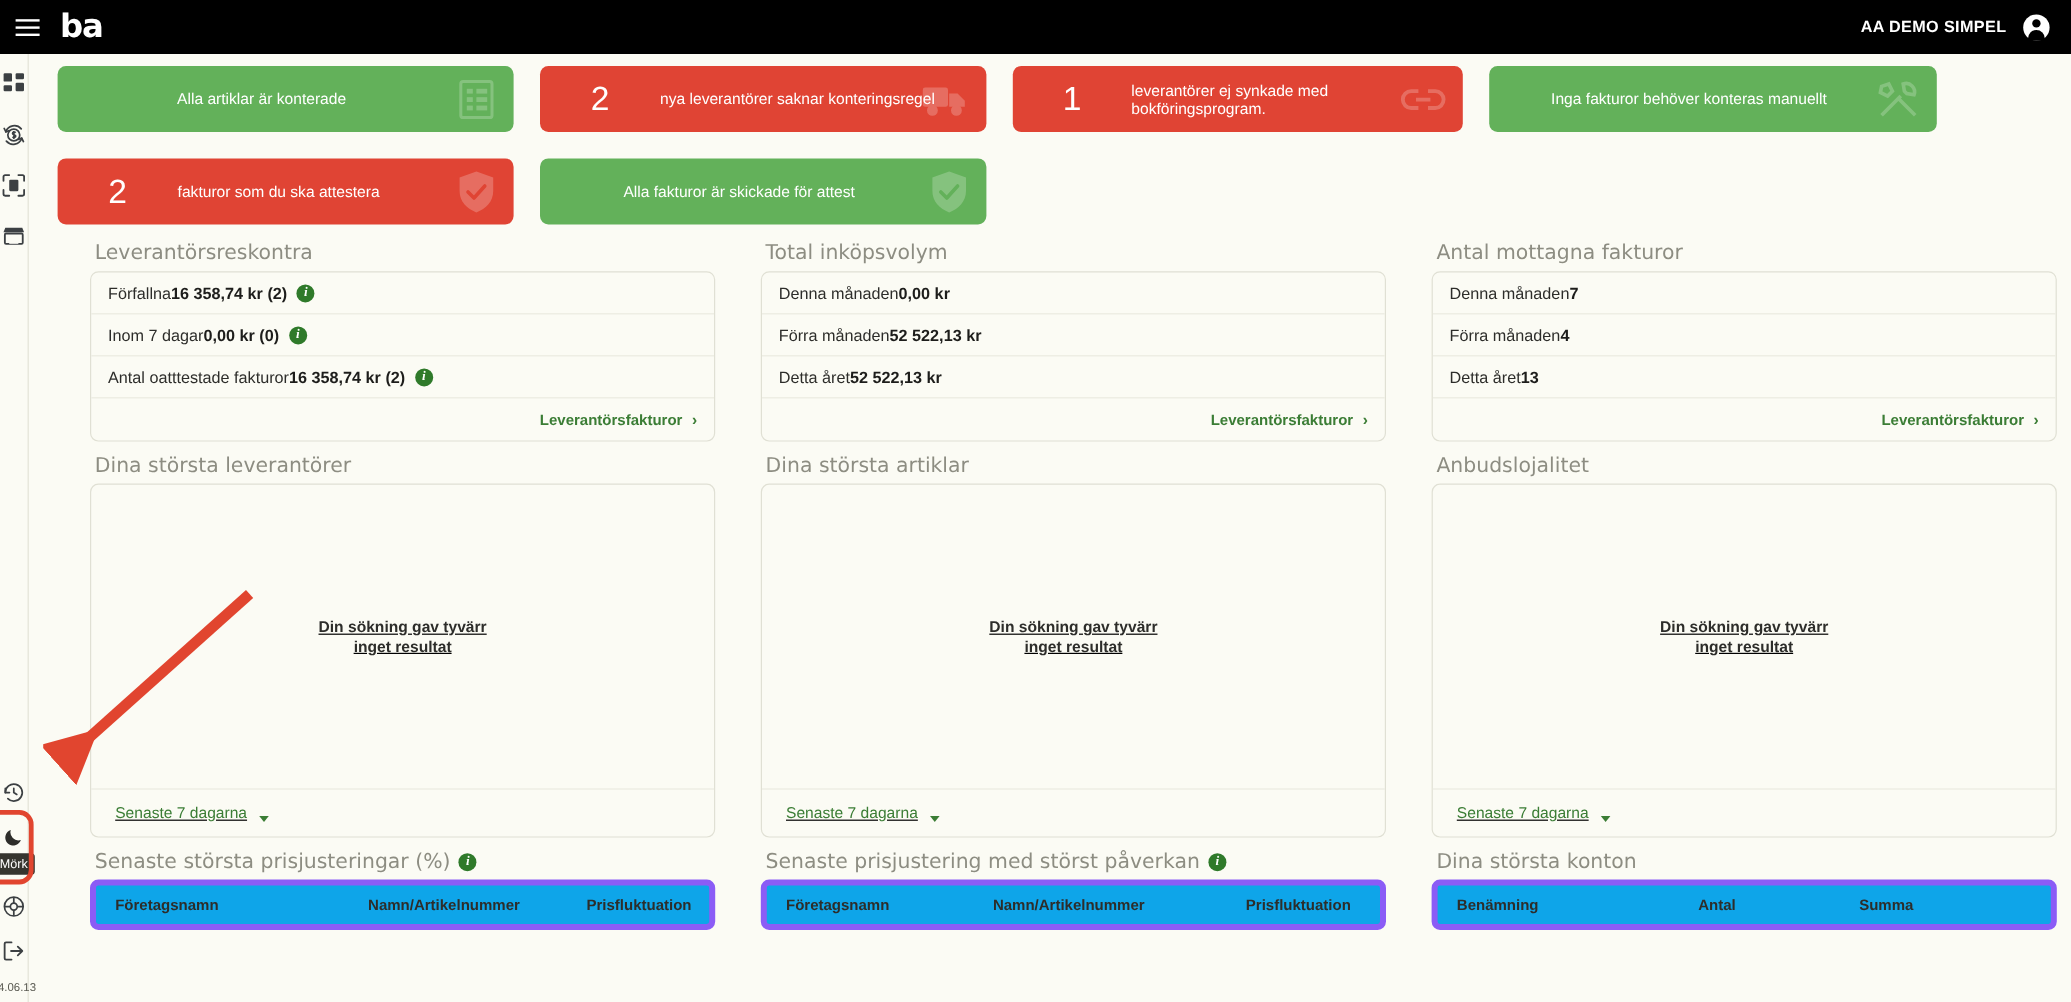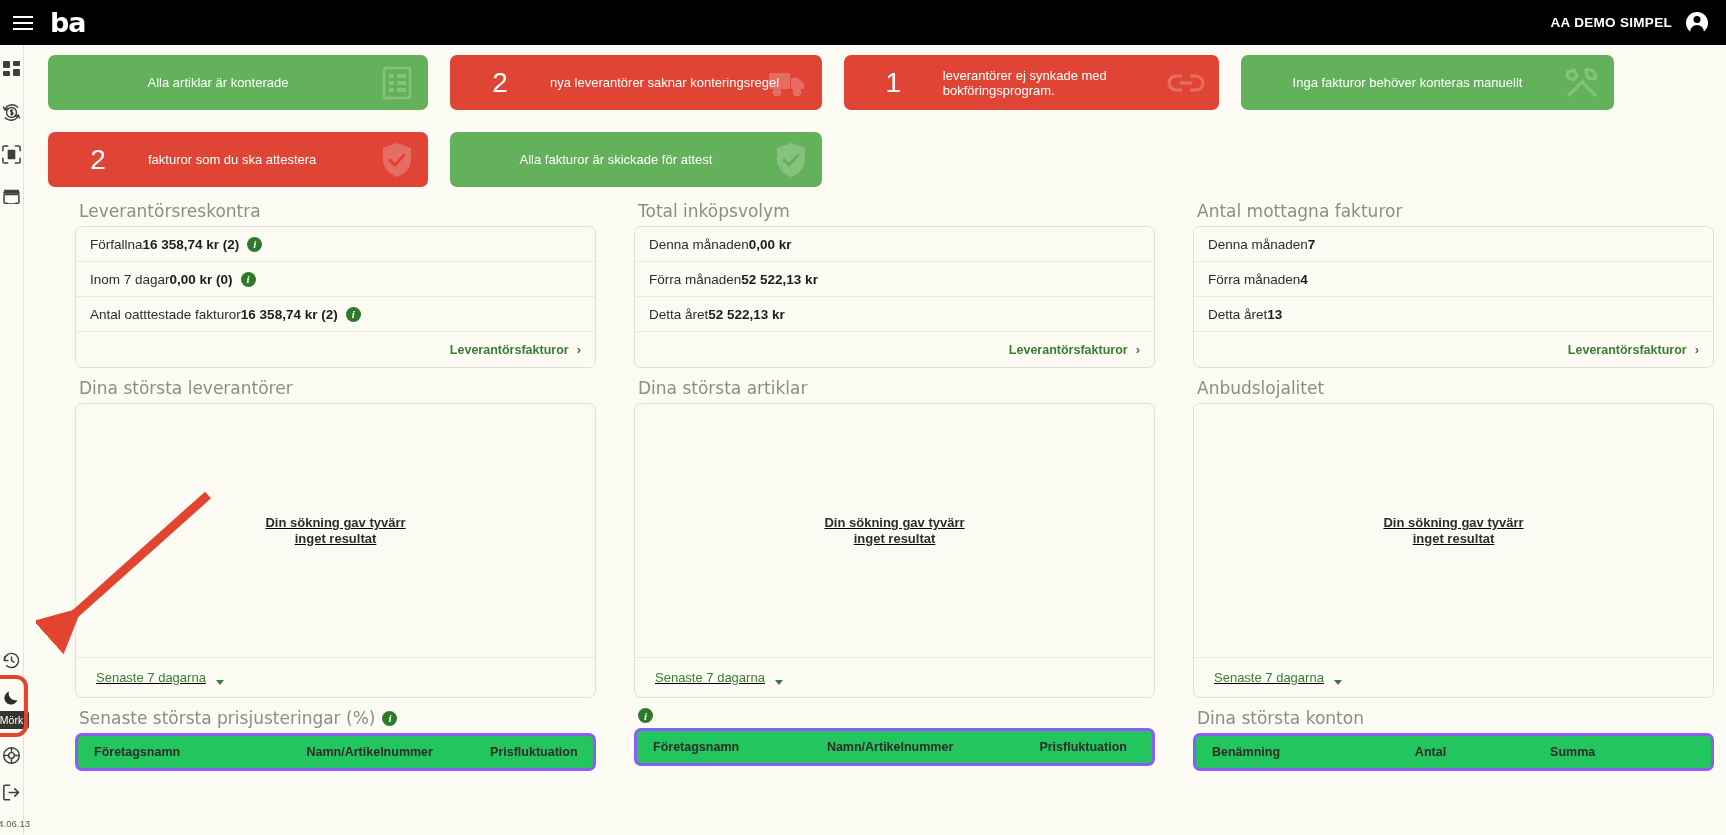--- a/index.html
+++ b/index.html
@@ -108,21 +108,21 @@
   .empty-msg { text-align: center; font-size: 13px; font-weight: 700; color: #2d2d2a;
     line-height: 1.2; }
   .chart-foot { border-top: 1px solid #eaeae0; height: 40px; display: flex;
     align-items: center; padding: 0 20px; }
   .dropdown { color: #3b7d35; font-size: 13px; font-weight: 400; cursor: pointer;
     display: flex; align-items: flex-end; gap: 10px; }
   .caret { width: 0; height: 0; border-left: 4.5px solid transparent;
     border-right: 4.5px solid transparent; border-top: 5.5px solid #3b7d35; }
 
   
-  .tpanel { background: #22c55e; border: 3px solid #8b5cf6; border-radius: 7px;
+  .tpanel { background: #0ea5e9; border: 5px solid #8b5cf6; border-radius: 7px;
     overflow: hidden; }
   .thead { display: flex; height: 32px; align-items: center; padding: 0 16px; }
   .th { font-size: 12.5px; font-weight: 700; color: #2d2d2a; }
 
   
   .arrow-svg { position: absolute; left: 36px; top: 45px; width: 1690px; height: 790px;
     pointer-events: none; z-index: 25; }
 </style>
 </head>
 <body>
@@ -454,20 +454,21 @@
           <div class="thead">
             <div class="th" style="width:44%">Företagsnamn</div>
             <div class="th" style="width:38%">Namn/Artikelnummer</div>
             <div class="th" style="width:18%">Prisfluktuation</div>
           </div>
         </div>
       </div>
 
       <div class="col">
         <div class="sect-title">
+          <span>Senaste prisjustering med störst påverkan</span>
           <span class="info-dot">i</span>
         </div>
         <div class="tpanel">
           <div class="thead">
             <div class="th" style="width:36%">Företagsnamn</div>
             <div class="th" style="width:44%">Namn/Artikelnummer</div>
             <div class="th" style="width:20%">Prisfluktuation</div>
           </div>
         </div>
       </div>

